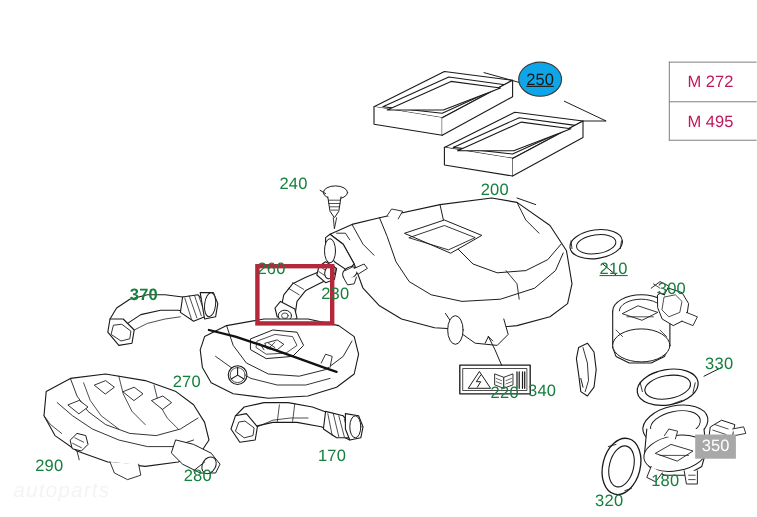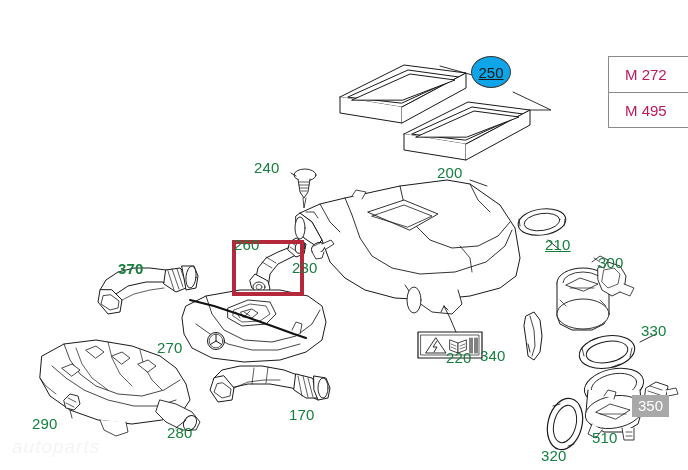--- a/index.html
+++ b/index.html
@@ -368,21 +368,21 @@
       <div class="callout" style="left: 545px; top: 237px; text-decoration: underline;">210</div>
       <div class="callout" style="left: 446px; top: 350px;">220</div>
       <div class="callout" style="left: 292px; top: 260px; text-align: right;">230</div>
       <div class="callout" style="left: 254px; top: 160px;">240</div>
       <div class="callout-circle" style="left: 471px; top: 56px;">250</div>
       <div class="callout" style="left: 234px; top: 237px;">260</div>
       <div class="callout" style="left: 157px; top: 340px;">270</div>
       <div class="callout" style="left: 167px; top: 425px; text-align: right;">280</div>
       <div class="callout" style="left: 32px; top: 416px;">290</div>
       <div class="callout" style="left: 598px; top: 255px;">300</div>
-      <div class="callout" style="left: 592px; top: 430px;">510</div>
+      <div class="callout" style="left: 592px; top: 430px;">180</div>
       <div class="callout" style="left: 541px; top: 448px;">320</div>
       <div class="callout" style="left: 641px; top: 323px;">330</div>
       <div class="callout" style="left: 480px; top: 348px;">340</div>
       <div class="callout-hl" style="left: 632px; top: 395px; background: rgb(168, 168, 168);">350</div>
       <div class="callout" style="left: 289px; top: 407px;">170</div>
       <div class="callout" style="left: 118px; top: 261px; font-weight: bold;">370</div>
     </div>
 
   <div class="legend">
     <div class="legend-row">

